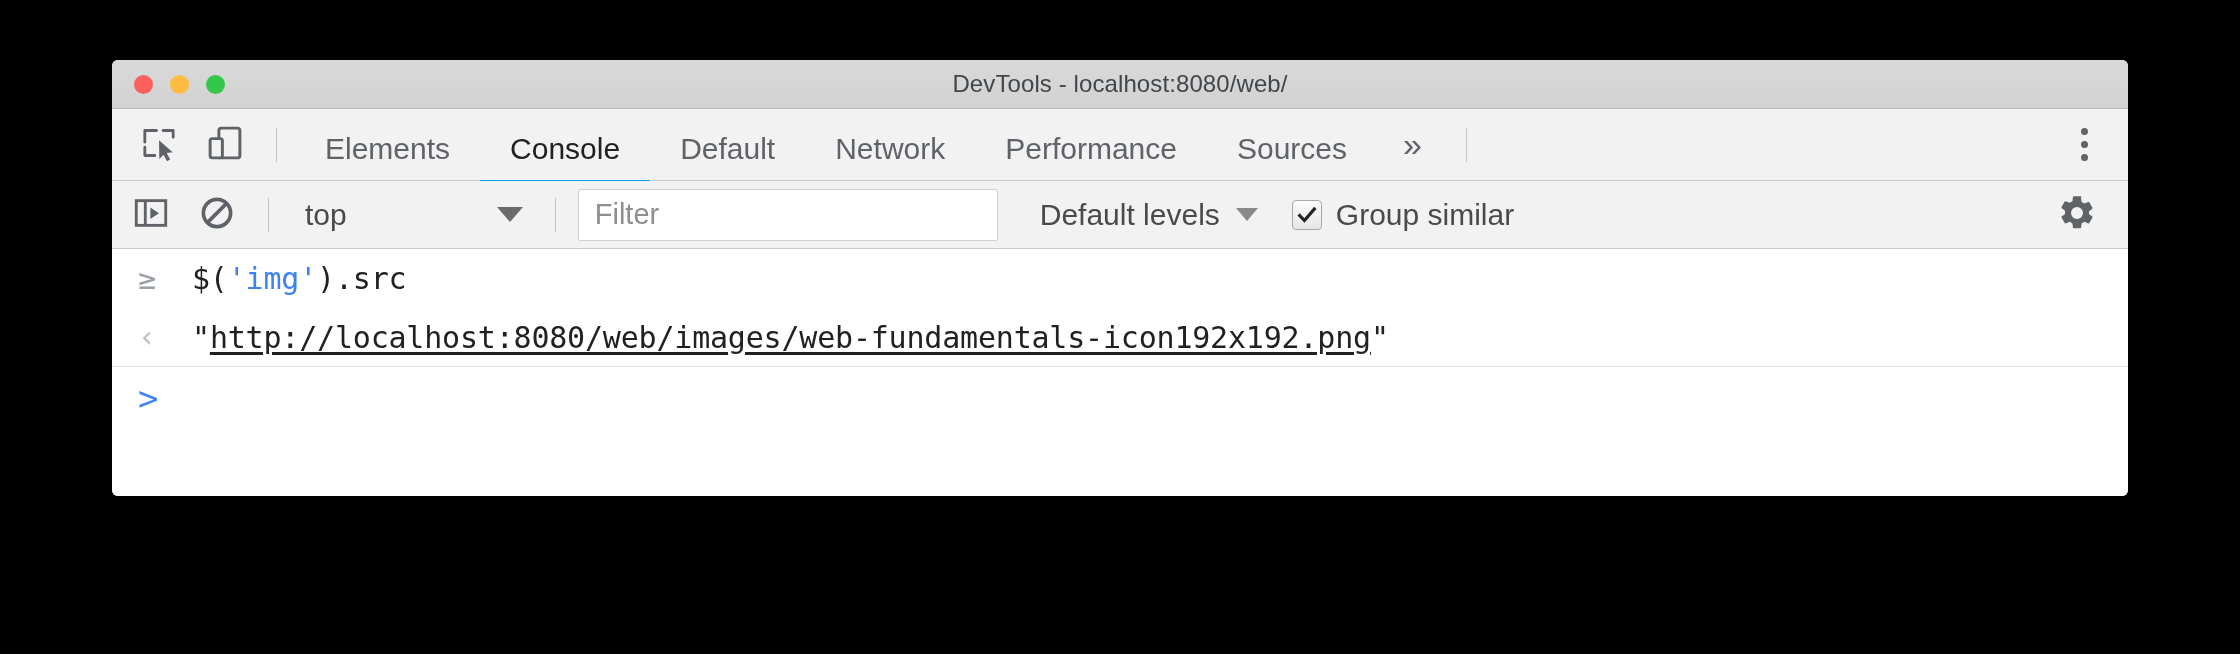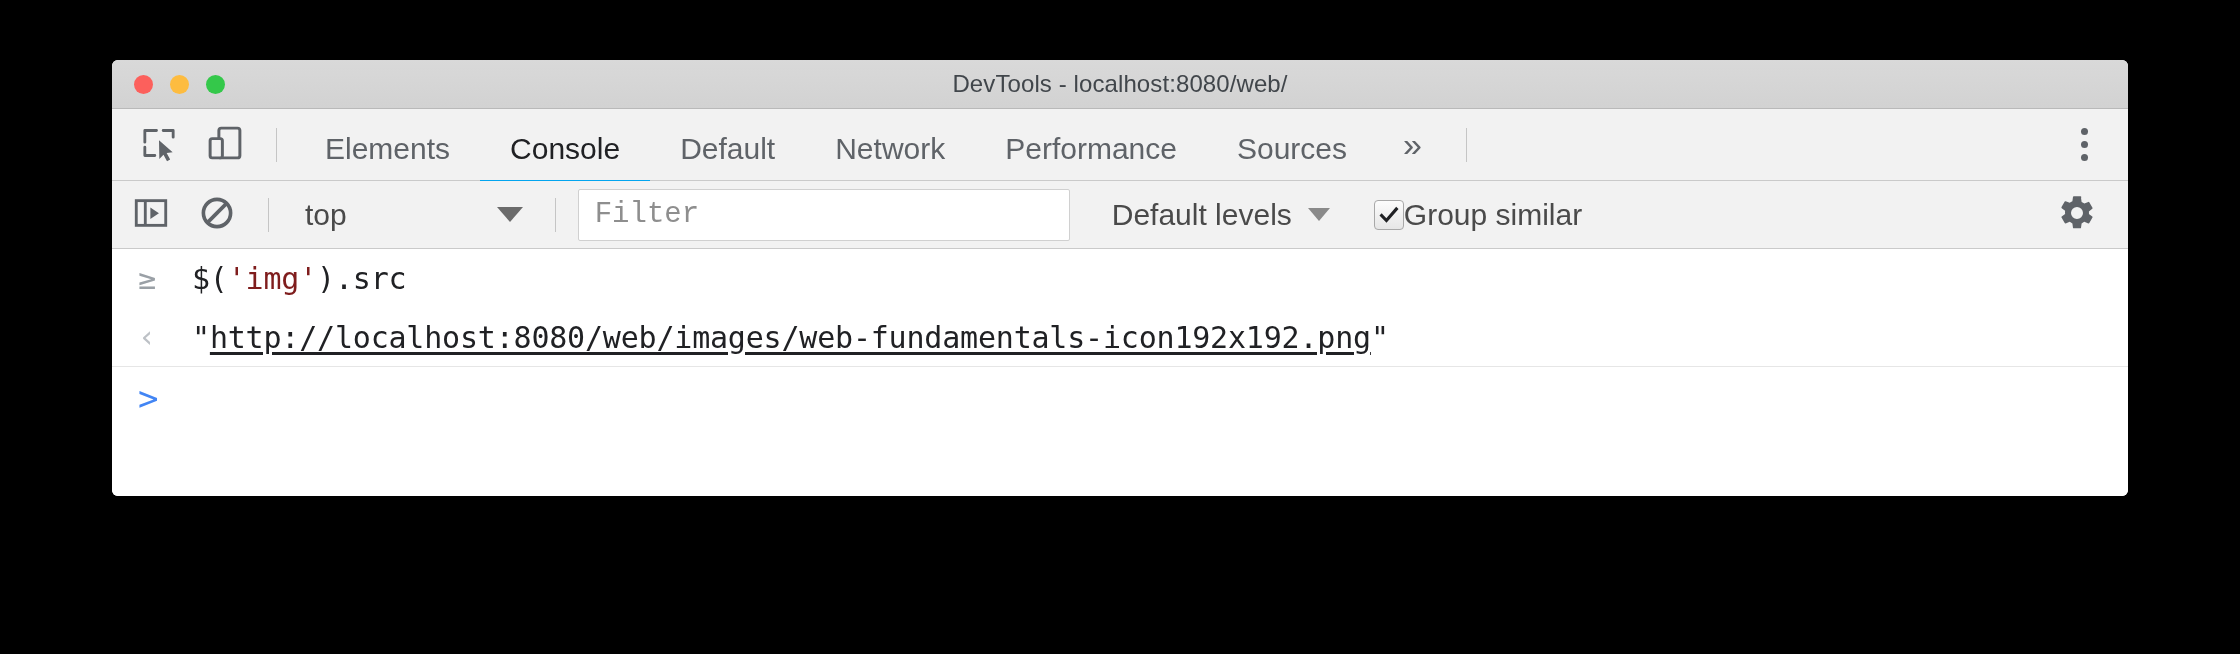--- a/index.html
+++ b/index.html
@@ -174,53 +174,53 @@
     border-top: 15px solid #6b6b6b;
     display: block;
   }
   .caret-down.small {
     border-left-width: 11px;
     border-right-width: 11px;
     border-top-width: 13px;
     border-top-color: #8a8a8a;
   }
   .filter-input {
-    width: 492px;
+    width: 420px;
     height: 52px;
     background: #ffffff;
     border: 1px solid #d0d0d0;
     border-radius: 2px;
     display: flex;
     align-items: center;
     padding: 0 16px;
     box-sizing: border-box;
     flex: 0 0 auto;
     margin-left: 4px;
-    font-family: Liberation Mono, monospace;
   }
   .filter-placeholder {
     font-size: 29px;
     color: #8e8e8e;
   }
   .levels {
     display: flex;
     align-items: center;
     gap: 16px;
     margin-left: 42px;
     flex: 0 0 auto;
     justify-content: flex-end;
   }
   .levels-label {
     font-size: 30px;
     color: #4a4a4a;
   }
   .group-similar {
     display: flex;
     align-items: center;
-    margin-left: 44px;
+    gap: 14px;
+    margin-left: 34px;
     flex: 0 0 auto;
   }
   .checkbox {
     width: 30px;
     height: 30px;
     border-radius: 4px;
     border: 1px solid #a8a8a8;
     background: linear-gradient(to bottom, #fcfcfc, #e6e6e6);
     display: flex;
     align-items: center;
@@ -262,21 +262,21 @@
     align-items: center;
     justify-content: flex-start;
   }
   .row-text {
     font-family: "DejaVu Sans Mono", "Liberation Mono", monospace;
     font-size: 30px;
     color: #202124;
     white-space: pre;
     letter-spacing: -0.2px;
   }
-  .tok-str { color: #7f1d1d; }
+  .tok-str { color: #3b82f6; }
   .result-row {
     border-bottom: 1px solid #e6e6e6;
   }
   .result-text {
     font-family: "DejaVu Sans Mono", "Liberation Mono", monospace;
     font-size: 30px;
     color: #202124;
     white-space: pre;
     letter-spacing: -0.2px;
   }

